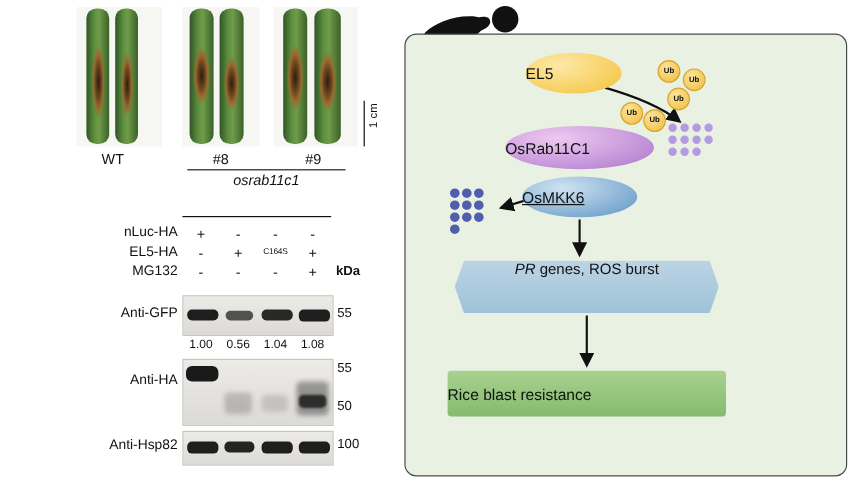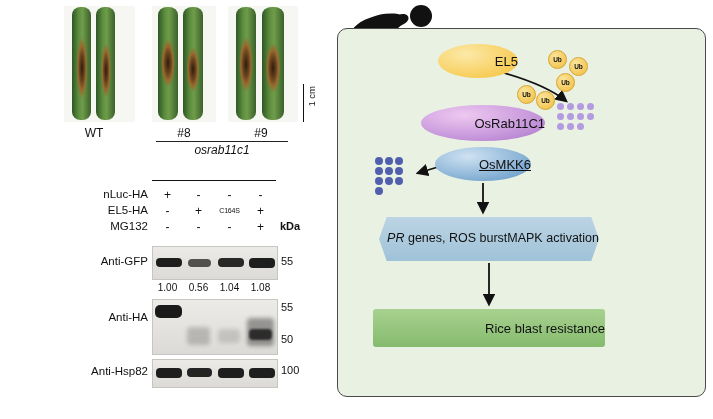--- a/index.html
+++ b/index.html
@@ -29,37 +29,37 @@
   .kda{position:absolute;left:280px;top:220px;font-size:11px;font-weight:bold;}
   .blot-box{position:absolute;left:152px;width:124px;background:linear-gradient(#ecebe8,#dcdad6);
         border:1px solid #c6c5c0;}
   .band{position:absolute;background:#141414;border-radius:4px;filter:blur(0.5px);}
   .marker{position:absolute;left:281px;font-size:11px;}
   .quant{position:absolute;top:282px;width:31px;text-align:center;font-size:10px;}
 
   
   .panel{position:absolute;left:337px;top:28px;width:367px;height:367px;background:#e9f1e3;
         border:1.6px solid #4a4a4a;border-radius:10px;}
-  .node{position:absolute;display:flex;align-items:center;justify-content:flex-end;
+  .node{position:absolute;display:flex;align-items:center;justify-content:flex-start;
         font-size:13px;color:#111;}
   .el5{left:100px;top:15px;width:80px;height:34px;border-radius:50%;
         background:radial-gradient(ellipse at 35% 30%,#fce9a8,#f6c94e 80%);}
   .rab{left:83px;top:76px;width:124px;height:36px;border-radius:50%;
         background:radial-gradient(ellipse at 35% 28%,#eec9f0,#c08fd8 70%,#a96fc6);}
   .mkk{left:97px;top:118px;width:96px;height:34px;border-radius:50%;
         background:radial-gradient(ellipse at 35% 28%,#cfe2f2,#74a4cd 80%);text-decoration:underline;}
   .ub{position:absolute;width:17px;height:17px;border-radius:50%;font-size:6.5px;font-weight:bold;
         display:flex;align-items:center;justify-content:center;
         background:radial-gradient(circle at 35% 30%,#fbe49a,#f0bd3e);border:0.5px solid #d9a42c;}
   .pdots,.bdots{position:absolute;display:flex;flex-wrap:wrap;}
   .pdots{left:219px;top:74px;width:44px;gap:3px;}
   .bdots{left:37px;top:128px;width:36px;gap:2px;}
   .pdots .dot{width:7px;height:7px;border-radius:50%;background:#b49ae0;}
   .bdots .dot{width:8px;height:8px;border-radius:50%;background:#4f5fae;}
-  .hexbox{left:41px;top:188px;width:220px;height:44px;flex-direction:row;line-height:1.25;
+  .hexbox{left:41px;top:188px;width:220px;height:44px;flex-direction:column;line-height:1.25;
         font-size:12.5px;text-align:center;
         background:linear-gradient(#bcd4e4,#9fc2d8);
         clip-path:polygon(3.5% 0%,96.5% 0%,100% 50%,96.5% 100%,3.5% 100%,0% 50%);}
   .outcome{left:35px;top:280px;width:232px;height:38px;border-radius:3px;
         background:linear-gradient(#a8d18f,#85bb6e);}
   .arrows{position:absolute;left:0;top:0;pointer-events:none;}
   .spore{position:absolute;left:348px;top:3px;}
 </style>
 </head>
 <body>
@@ -209,21 +209,20 @@
         <span class="dot"></span>
         <span class="dot"></span>
         <span class="dot"></span>
         <span class="dot"></span>
         <span class="dot"></span>
         <span class="dot"></span>
       </div>
 
     <div class="node hexbox">
       <span><i>PR</i><span> genes, ROS burst</span></span>
-      <span>MAPK activation</span>
     </div>
 
     <div class="node outcome">
       <span>Rice blast resistance</span>
     </div>
   </div>
 
 </div>
 
 </body></html>

